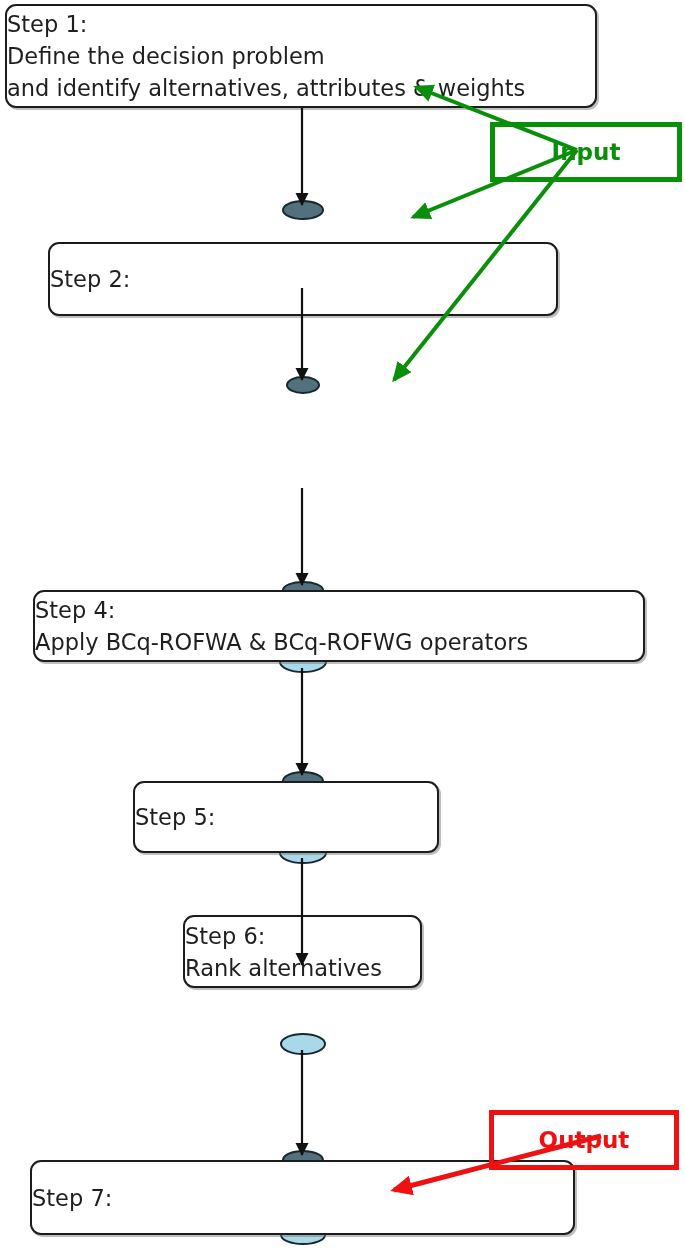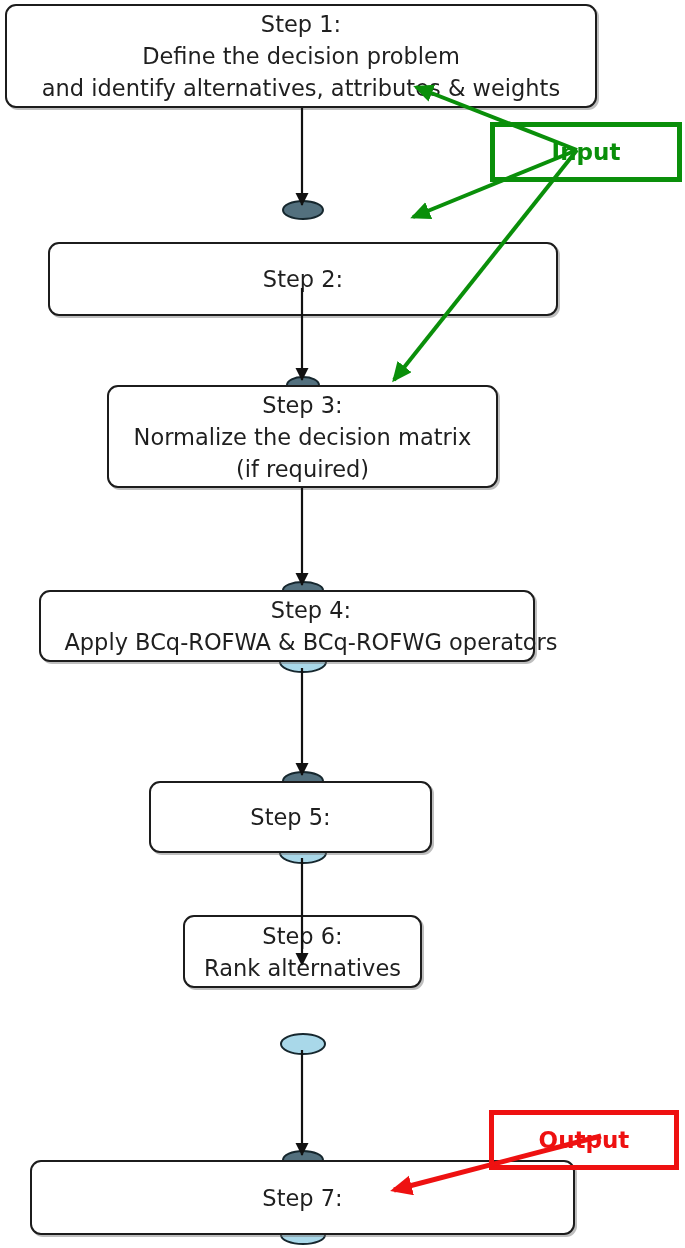--- a/index.html
+++ b/index.html
@@ -8,21 +8,21 @@
     background:var(--background,#fff);
     font-family:"DejaVu Sans","Liberation Sans",sans-serif;
     color:var(--text,#1f1f1f);
   }
   .layer{position:absolute;left:0;top:0;width:685px;height:1248px;}
   #arrow-layer{pointer-events:none;}
 
   .step-box{
     position:absolute;box-sizing:border-box;background:#fff;
     border:2.5px solid var(--box-border,#1c1c1c);border-radius:11px;
-    display:flex;flex-direction:column;align-items:center;justify-content:center;
+    display:flex;flex-direction:column;align-items:flex-start;justify-content:center;
     text-align:center;font-size:22.5px;line-height:32px;white-space:nowrap;
     box-shadow:2px 2px 0 rgba(110,110,110,.45);
     z-index:2;
   }
   .step-line{display:block;}
 
   .annot-box{
     position:absolute;box-sizing:border-box;background:transparent;
     display:flex;align-items:center;justify-content:center;
     font-weight:bold;font-size:23px;z-index:3;
@@ -40,22 +40,22 @@
   .green-line{stroke:var(--green,#0a8f0a);stroke-width:4;fill:none;}
   .red-line{stroke:var(--red,#ee1111);stroke-width:5;fill:none;}
   .mhead-black{fill:var(--arrow,#111);}
   .mhead-green{fill:var(--green,#0a8f0a);}
   .mhead-red{fill:var(--red,#ee1111);}
 
   
   #step-1{left:5px;  top:4px;   width:592px;height:104px;}
   #step-2{left:48px; top:210px; width:510px;height:74px;margin-top:32px;}
   #step-3{left:107px;top:385px; width:391px;height:103px;}
-  #step-4{left:39px; top:590px; width:496px;height:72px;padding-left:48px;}
-  #step-5{left:133px;top:781px; width:283px;height:72px;margin-left:16px;}
+  #step-4{left:33px; top:590px; width:612px;height:72px;}
+  #step-5{left:133px;top:781px; width:306px;height:72px;}
   #step-6{left:183px;top:915px; width:239px;height:73px;}
   #step-7{left:30px; top:1160px;width:545px;height:75px;gap:14px;}
   #input-box {left:490px;top:122px;width:192px;height:60px;}
   #output-box{left:489px;top:1110px;width:190px;height:60px;}
 </style>
 </head>
 <body>
 
 <div id="stage" style="--green: #0a8f0a; --red: #ee1111; --box-border: #1c1c1c; --arrow: #111111; --node-top: #53707e; --node-bottom: #a9d8e9; --node-stroke: #16272e; --text: #1f1f1f; --background: #ffffff;">
 
@@ -76,25 +76,20 @@
   <div class="step-box" id="step-1">
     <span class="step-line">Step 1:</span>
     <span class="step-line">Define the decision problem</span>
     <span class="step-line">and identify alternatives, attributes &amp; weights</span>
   </div>
 
   <div class="step-box" id="step-2">
     <span class="step-line">Step 2:</span>
   </div>
 
-  <div class="step-box" id="step-3">
-    <span class="step-line">Step 3:</span>
-    <span class="step-line">Normalize the decision matrix</span>
-    <span class="step-line">(if required)</span>
-  </div>
 
   <div class="step-box" id="step-4">
     <span class="step-line">Step 4:</span>
     <span class="step-line">Apply BCq-ROFWA &amp; BCq-ROFWG operators</span>
   </div>
 
   <div class="step-box" id="step-5">
     <span class="step-line">Step 5:</span>
   </div>
 

